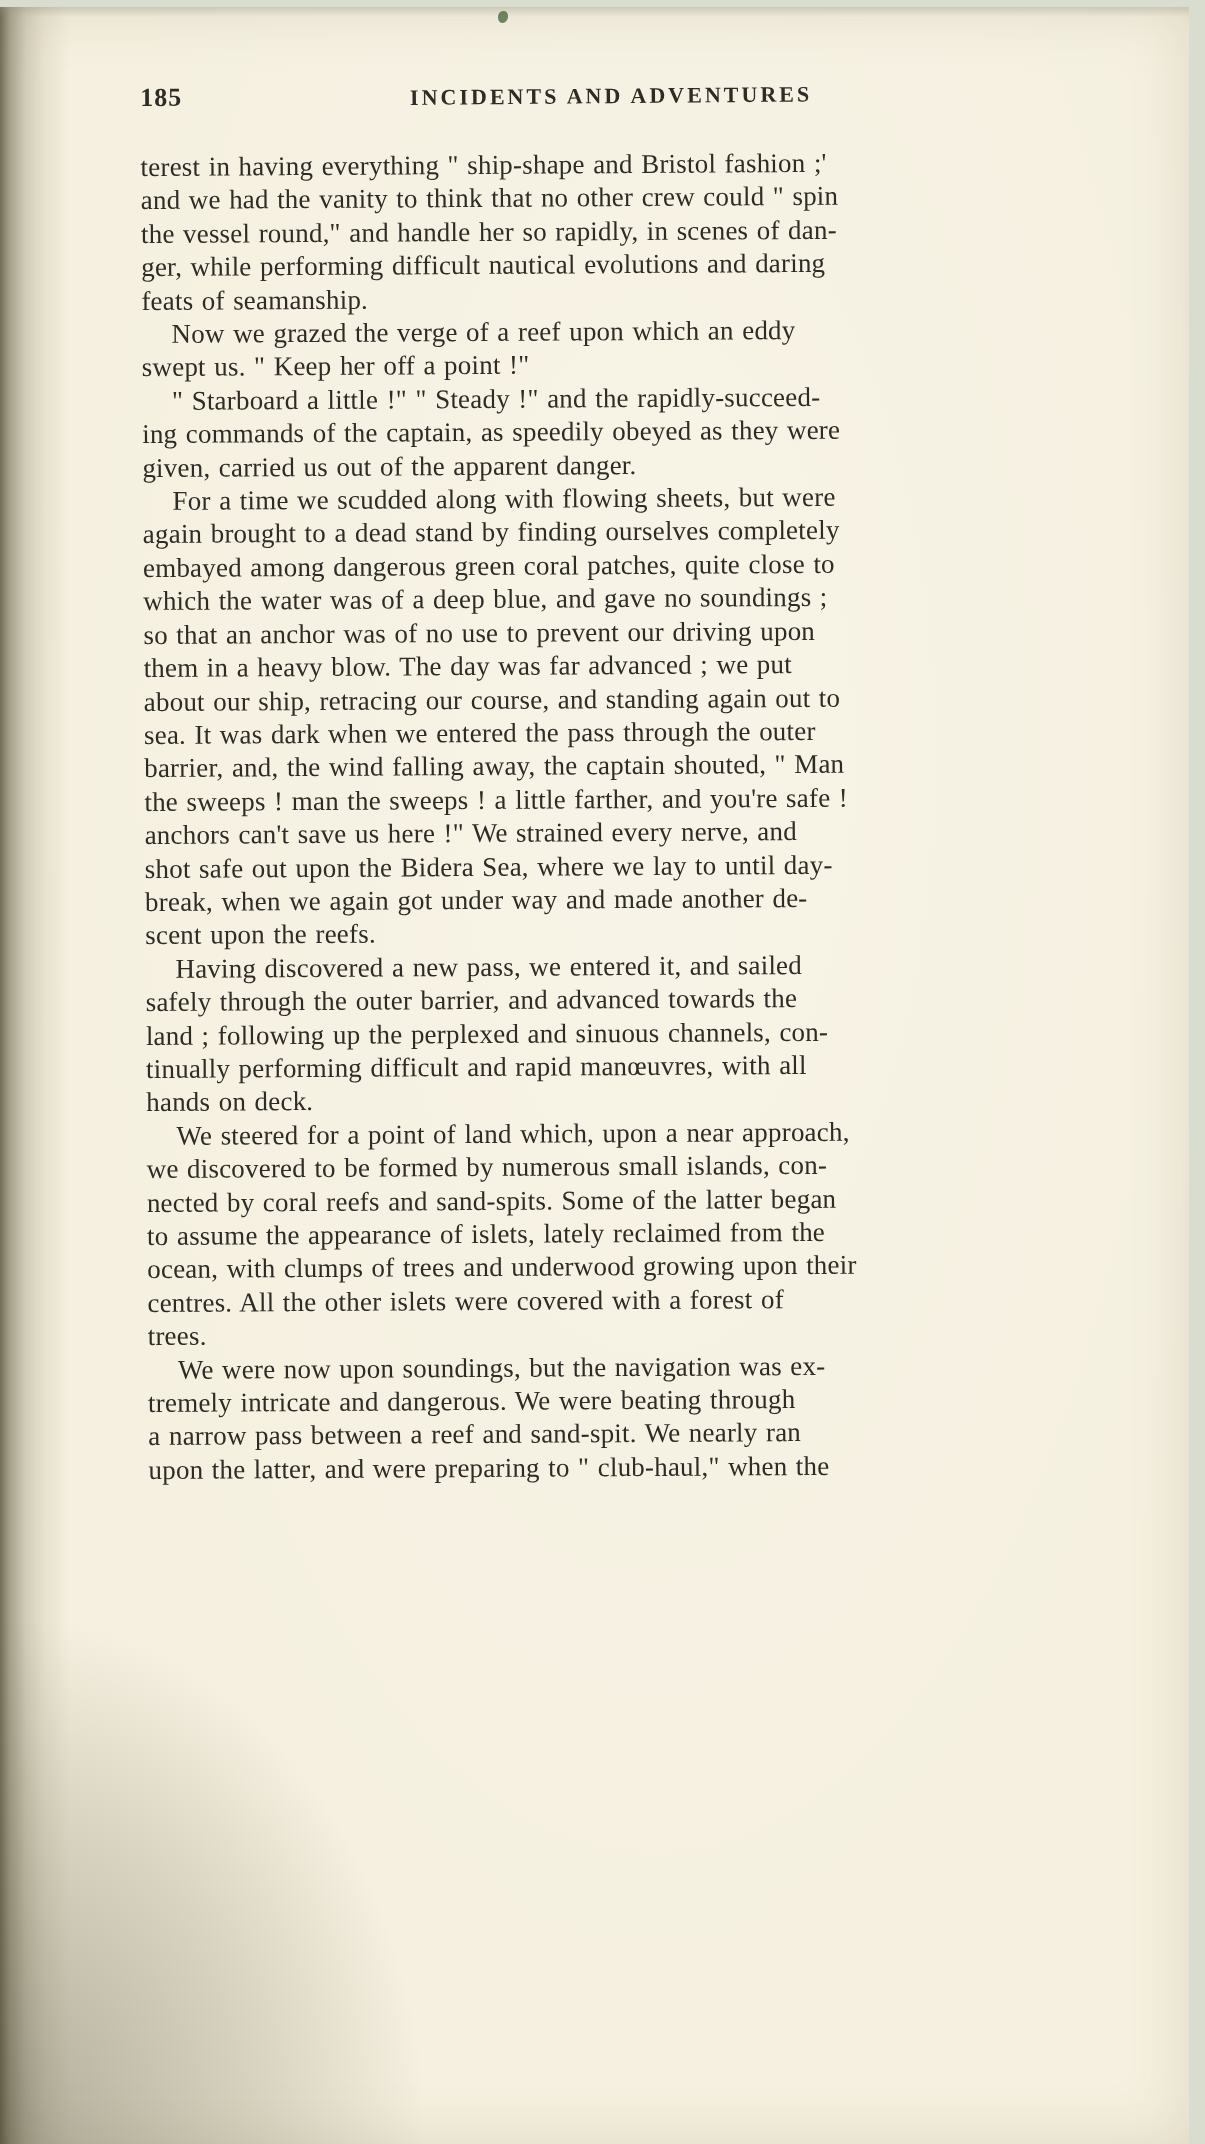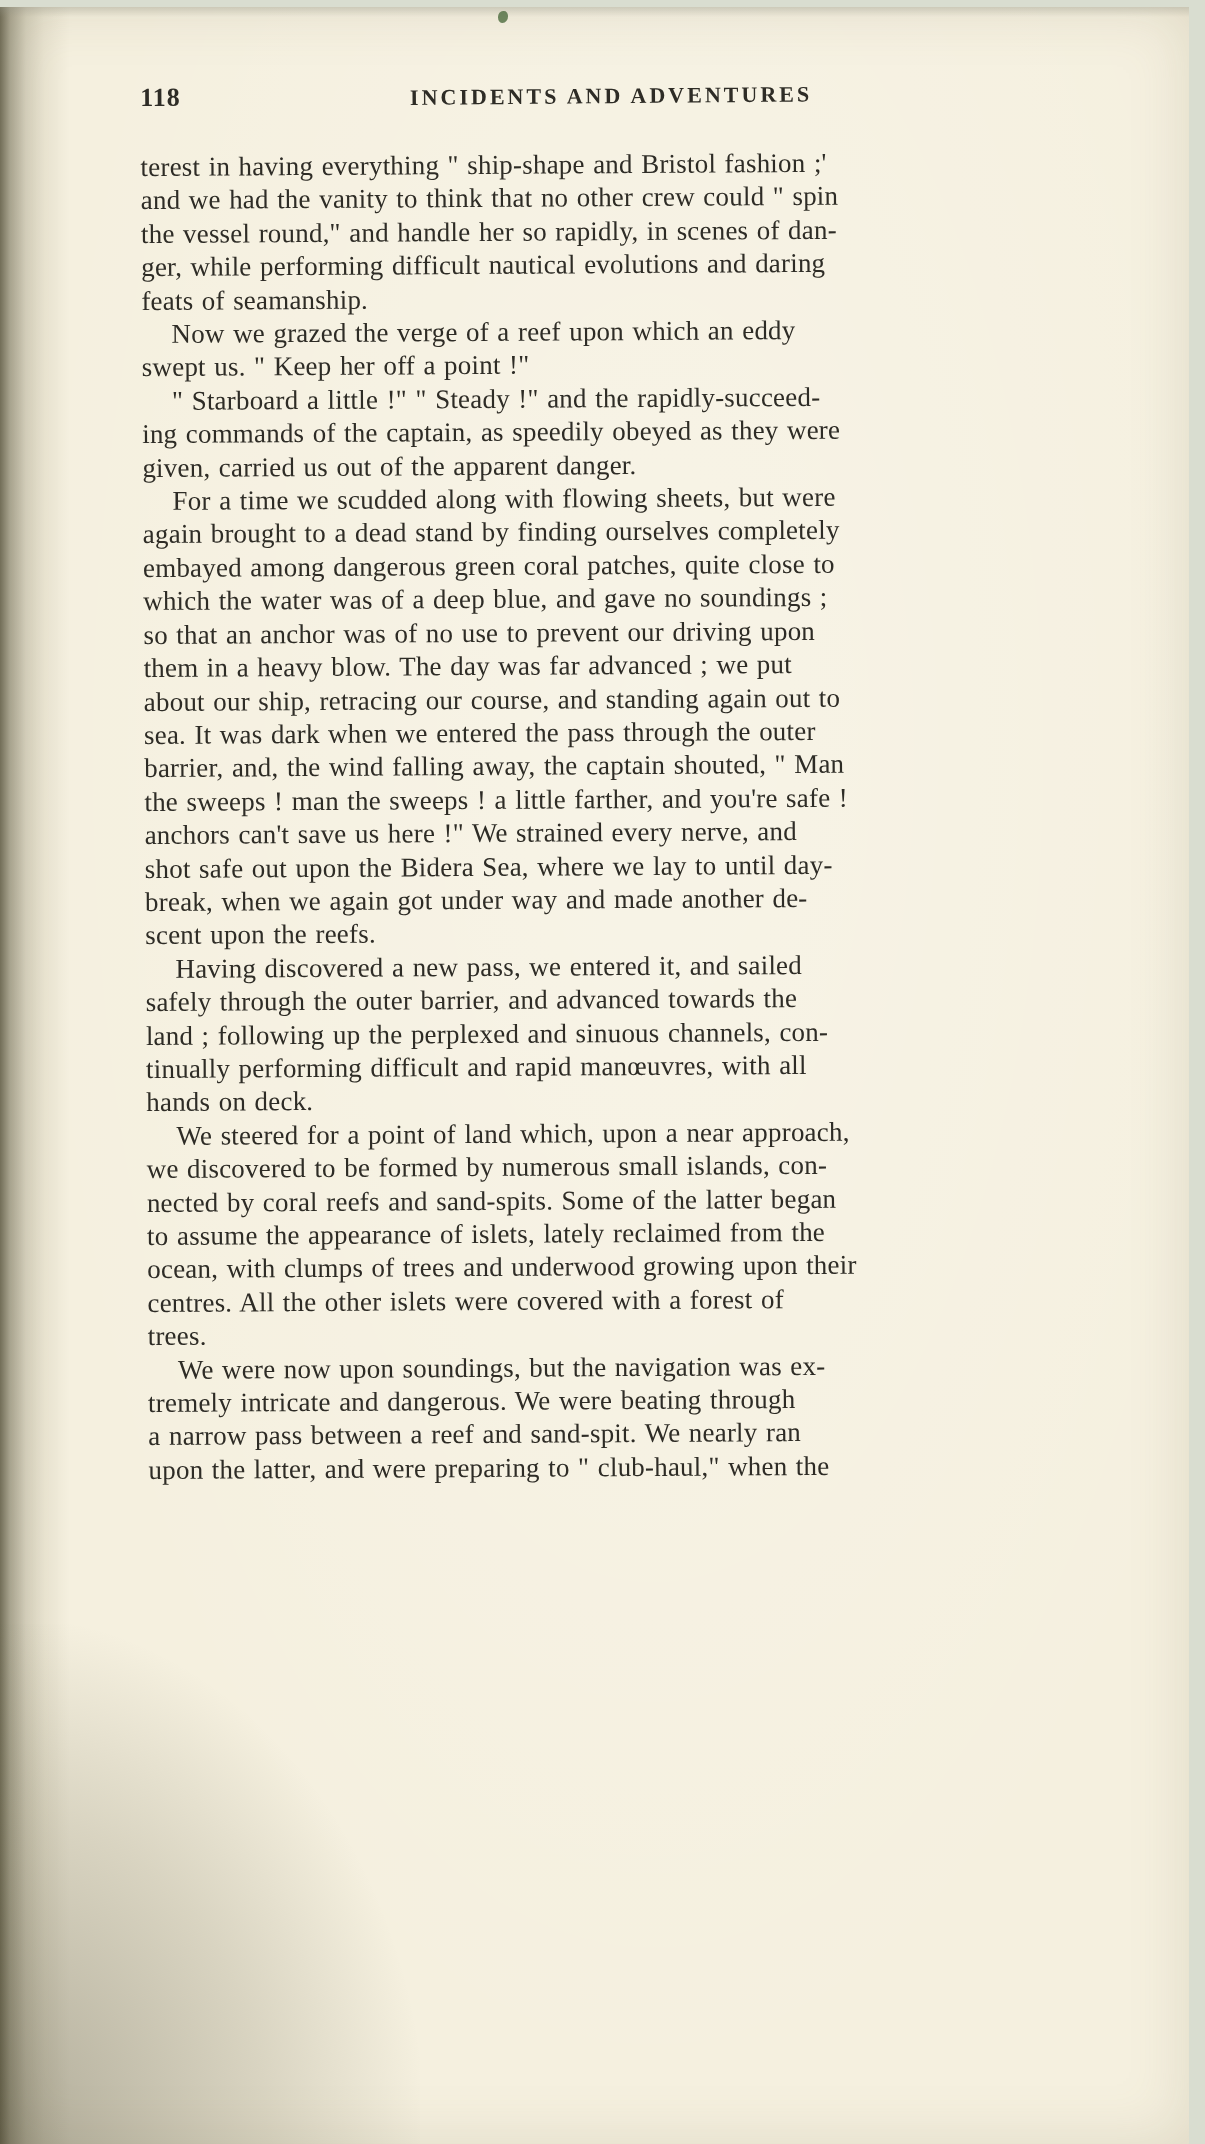--- a/index.html
+++ b/index.html
@@ -104,21 +104,21 @@
     text-indent:0;
   }
 </style>
 </head>
 <body>
 
 <div class="scan">
   <div class="page">
     <div class="content">
       <div class="header">
-        <span class="pagenum">118</span>
+        <span class="pagenum">185</span>
         <span class="running-title">INCIDENTS AND ADVENTURES</span>
       </div>
       <div class="body-text">
         <p class="para no-indent">terest in having everything " ship-shape and Bristol fashion ;'
 and we had the vanity to think that no other crew could " spin
 the vessel round," and handle her so rapidly, in scenes of dan-
 ger, while performing difficult nautical evolutions and daring
 feats of seamanship.</p>
         <p class="para">Now we grazed the verge of a reef upon which an eddy
 swept us.  " Keep her off a point !"</p>

